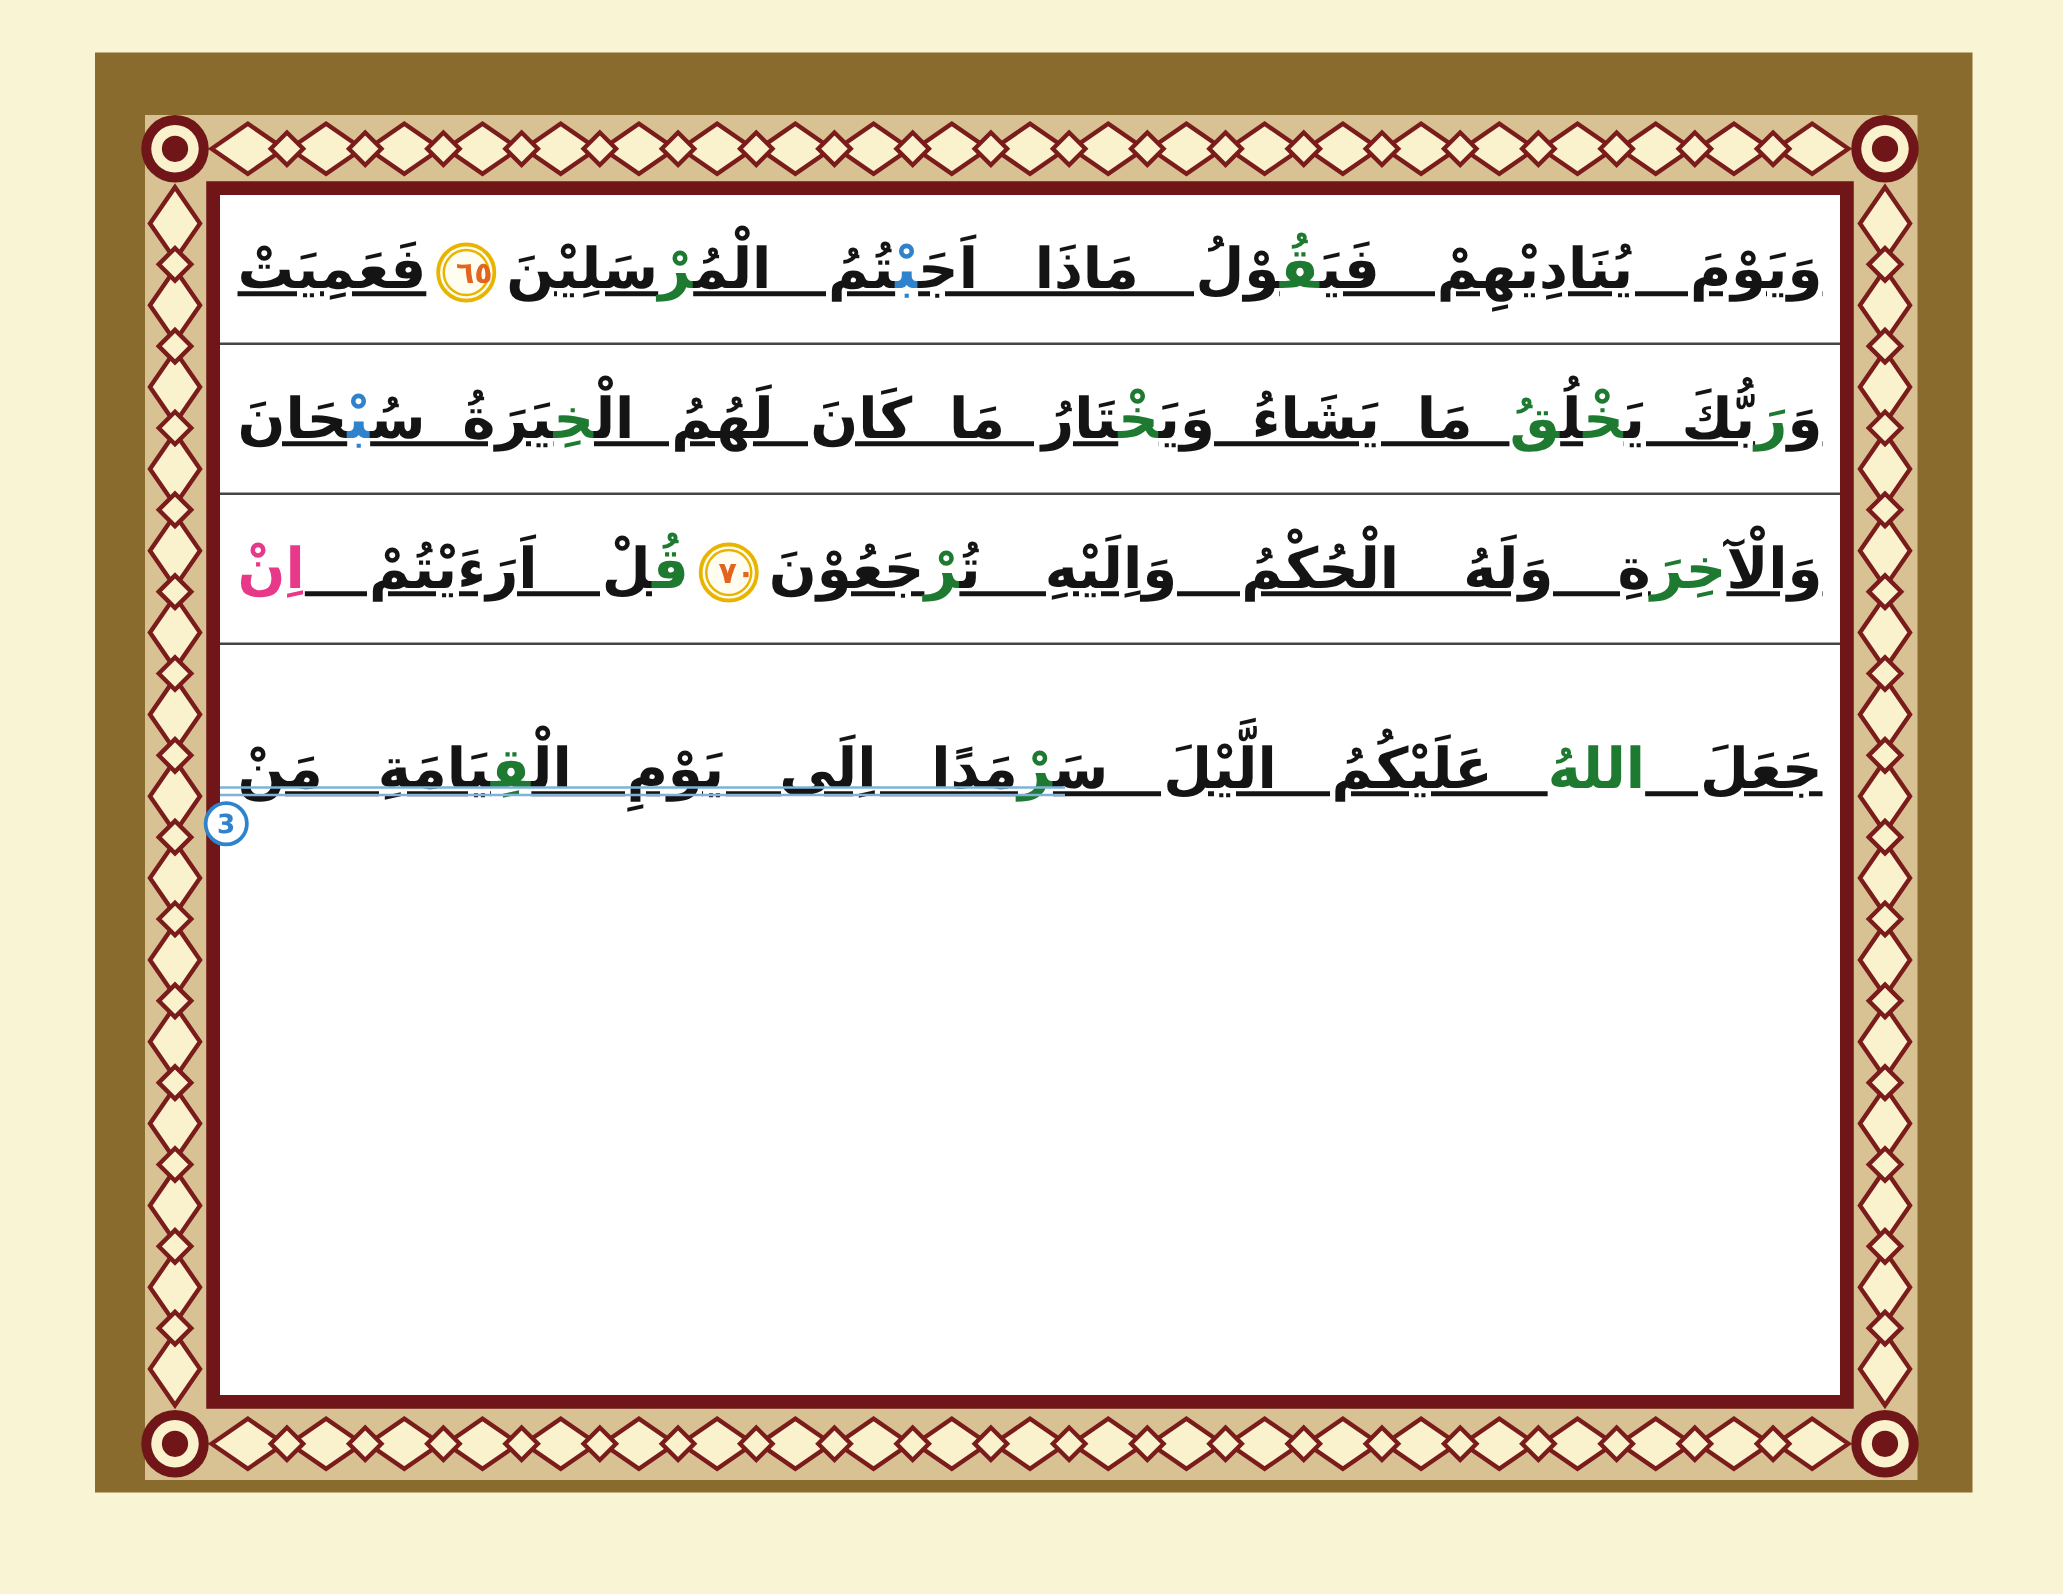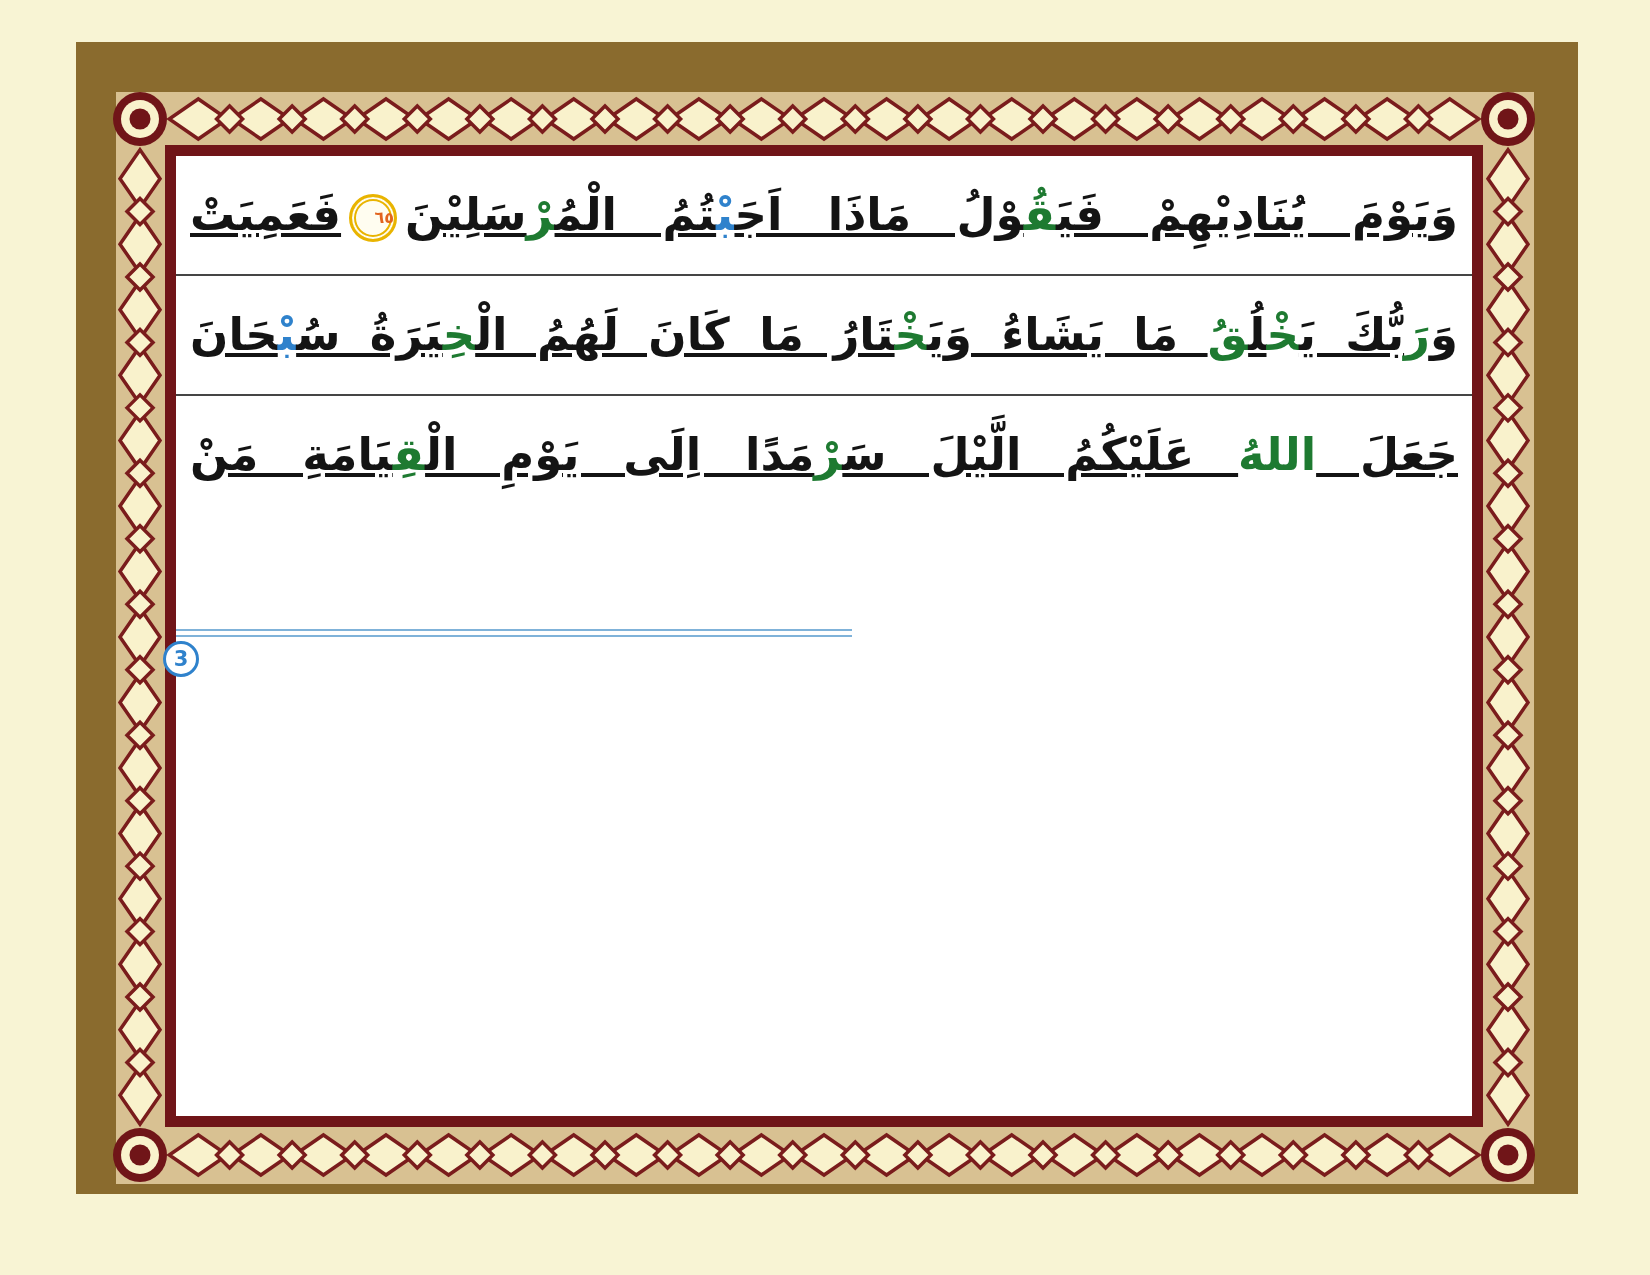--- a/index.html
+++ b/index.html
@@ -13,31 +13,31 @@
     position:absolute; left:176px; top:156px; width:1296px; height:960px;
     direction:rtl;
   }
   .qrow{
     box-sizing:border-box; height:120px; border-bottom:2px solid var(--divider,#454545);
     padding:0 14px; white-space:nowrap;
     text-align:justify; text-align-last:justify;
     font-size:45px; font-weight:bold; line-height:118px;
     color:var(--ink,#141414);
   }
-  .qrow:last-child{border-bottom:none;}
+  .qrow:last-child{border-bottom:none;margin-top:40px;}
   .seg-k{color:var(--ink,#141414);text-decoration:underline;}
   .seg-p{color:var(--pink,#e8388a);}
   .seg-g{color:var(--green,#1e7a31);}
   .seg-b{color:var(--blue,#2f82cc);}
   .verse-badge{
     display:inline-block; width:42px; height:42px; border-radius:50%;
     border:3px solid var(--gold,#e9b400);
     box-shadow:inset 0 0 0 2px #fffdf0, inset 0 0 0 4px var(--gold,#e9b400);
     background:#fffdf0; color:var(--vnum,#e2641e);
-    font-size:16px; line-height:42px; text-align:center; vertical-align:middle;
+    font-size:24px; line-height:42px; text-align:center; vertical-align:middle;
     margin:0 8px; font-weight:bold;
   }
   .ruku-line{
     position:absolute; left:176px; top:629px; width:676px; height:4px;
     border-top:2px solid var(--rukublue,#5b9fd4);
     border-bottom:2px solid var(--rukublue,#5b9fd4);
   }
   .ruku-circle{
     position:absolute; left:163px; top:641px; width:30px; height:30px;
     border:3px solid var(--rukublue-strong,#2f82cc); border-radius:50%;
@@ -204,18 +204,19 @@
       <circle cx="140" cy="1155" r="19" fill="#f9f2cc"></circle>
       <circle cx="140" cy="1155" r="10.5" fill="#701518"></circle>
       <circle cx="1508" cy="1155" r="27" fill="#701518"></circle>
       <circle cx="1508" cy="1155" r="19" fill="#f9f2cc"></circle>
       <circle cx="1508" cy="1155" r="10.5" fill="#701518"></circle>
     </svg>
 
   <div class="text-area" id="text-area">
       <div class="qrow"><span class="seg-k">وَيَوْمَ يُنَادِيْهِمْ فَيَ</span><span class="seg-g">قُ</span><span class="seg-k">وْلُ مَاذَا اَجَ</span><span class="seg-b">بْ</span><span class="seg-k">تُمُ الْمُ</span><span class="seg-g">رْ</span><span class="seg-k">سَلِيْنَ</span><span class="verse-badge">٦٥</span><span class="seg-k">فَعَمِيَتْ</span></div>
       <div class="qrow"><span class="seg-k">وَ</span><span class="seg-g">رَ</span><span class="seg-k">بُّكَ يَ</span><span class="seg-g">خْ</span><span class="seg-k">لُ</span><span class="seg-g">قُ</span><span class="seg-k"> مَا يَشَاءُ وَيَ</span><span class="seg-g">خْ</span><span class="seg-k">تَارُ مَا كَانَ لَهُمُ الْ</span><span class="seg-g">خِ</span><span class="seg-k">يَرَةُ سُ</span><span class="seg-b">بْ</span><span class="seg-k">حَانَ</span></div>
+      <div class="qrow"><span class="seg-k">وَالْآ</span><span class="seg-g">خِرَ</span><span class="seg-k">ةِ وَلَهُ الْحُكْمُ وَاِلَيْهِ تُ</span><span class="seg-g">رْ</span><span class="seg-k">جَعُوْنَ</span><span class="verse-badge">٧٠</span><span class="seg-g">قُ</span><span class="seg-k">لْ اَرَءَيْتُمْ </span><span class="seg-p">اِنْ</span></div>
       <div class="qrow"><span class="seg-k">جَعَلَ </span><span class="seg-g">اللهُ</span><span class="seg-k"> عَلَيْكُمُ الَّيْلَ سَ</span><span class="seg-g">رْ</span><span class="seg-k">مَدًا اِلَى يَوْمِ الْ</span><span class="seg-g">قِ</span><span class="seg-k">يَامَةِ مَنْ</span></div>
     </div>
 
   <div class="ruku-line"></div>
   <div class="ruku-circle">3</div>
 </div>
 
 </body></html>

